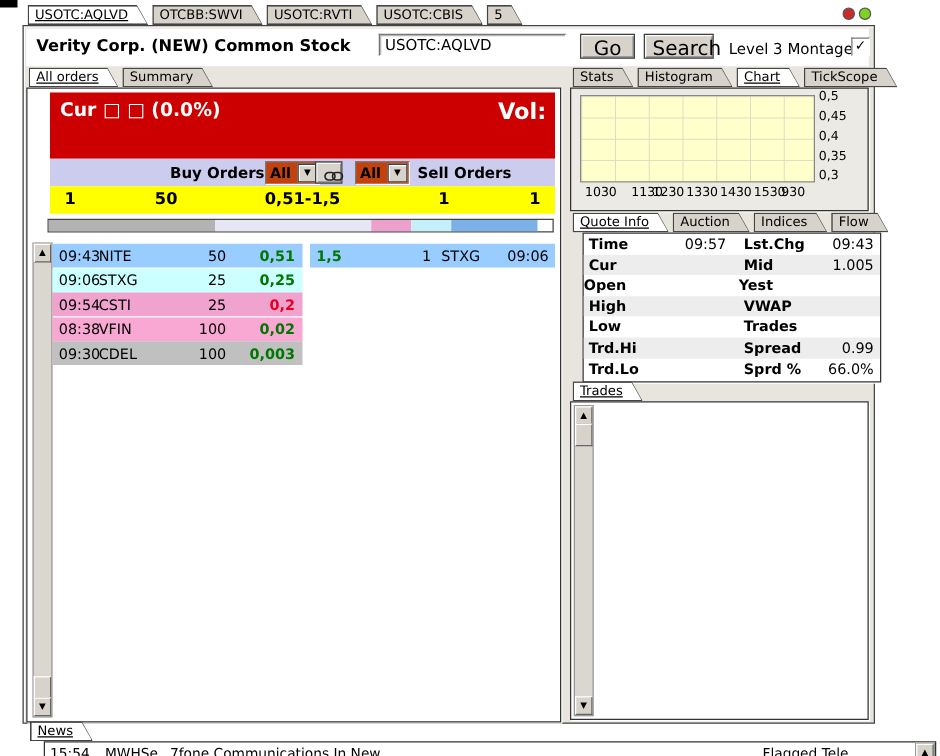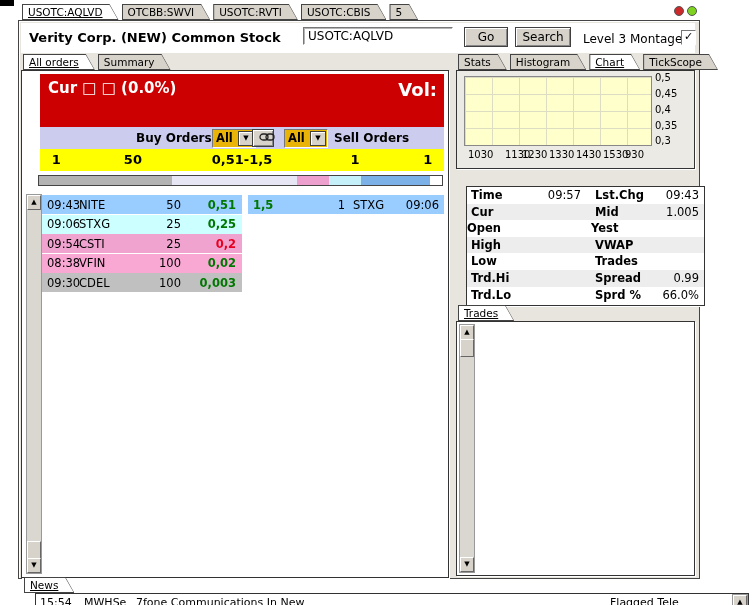--- a/index.html
+++ b/index.html
@@ -16,34 +16,34 @@
   
   #mainwin{position:absolute;left:18px;top:20px;width:680px;height:557px;background:#e8e5de;
            border:1px solid #444;box-shadow:inset 1px 1px 0 #fff;}
   .dot{position:absolute;width:8px;height:8px;border-radius:50%;border:1px solid #555;}
   
   #hdr{position:absolute;left:2px;top:2px;width:674px;height:30px;background:#fff;}
   #title{position:absolute;left:8px;top:7px;font-weight:bold;font-size:13px;}
   .tbox{position:absolute;background:#fff;border:1px solid;border-color:#777 #fff #fff #777;
         box-shadow:inset 1px 1px 0 #b5b5b5;font-size:12px;padding:1px 4px;font-family:inherit;}
   .btn{position:absolute;background:#d7d3cb;border:1px solid #404040;
-       box-shadow:inset 1px 1px 0 #fff,inset -1px -1px 0 #888;font-size:12px;text-align:center;
+       box-shadow:inset 1px 1px 0 #fff,inset -1px -1px 0 #888;font-size:16px;text-align:center;
        font-family:inherit;cursor:pointer;}
   #montage-lbl{position:absolute;left:562px;top:9px;font-size:12px;}
   #montage-cb{position:absolute;left:660px;top:7px;width:13px;height:13px;background:#fff;
               border:1px solid;border-color:#777 #fff #fff #777;text-align:center;line-height:12px;font-size:11px;cursor:pointer;}
   
   .panel{position:absolute;background:#fff;border:1px solid #333;box-shadow:1px 1px 0 #fff;}
   
   #banner{position:absolute;left:18px;top:3px;width:404px;height:53px;color:#fff;}
   #banner .cur{position:absolute;left:8px;top:5px;font-weight:bold;font-size:15px;}
   #banner .vol{position:absolute;right:7px;top:5px;font-weight:bold;font-size:18px;}
   #filterrow{position:absolute;left:18px;top:56px;width:404px;height:22px;background:#ccccee;}
   .flbl{position:absolute;top:4px;font-weight:bold;font-size:12px;}
-  .dd{position:absolute;top:2px;width:42px;height:17px;background:#eab308;border:1px solid;border-color:#777 #fff #fff #777;cursor:pointer;}
+  .dd{position:absolute;top:2px;width:42px;height:17px;background:#c2410c;border:1px solid;border-color:#777 #fff #fff #777;cursor:pointer;}
   .dd .ddval{position:absolute;left:3px;top:1px;font-size:11.5px;font-weight:bold;}
   .ddarw{position:absolute;right:1px;top:1px;width:14px;height:13px;background:#d7d3cb;
          border:1px solid #404040;box-shadow:inset 1px 1px 0 #fff;font-size:7px;line-height:12px;text-align:center;}
   #linkbtn{left:212px;top:2px;width:22px;height:18px;}
   #yellowrow{position:absolute;left:18px;top:78px;width:404px;height:22px;background:#ffff00;font-weight:bold;font-size:13px;}
   #yellowrow span{position:absolute;top:3px;transform:translateX(-50%);}
   #depthbar{position:absolute;left:16px;top:104px;width:403px;height:9px;border:1px solid #444;
             display:flex;background:#fff;}
   #depthbar i{display:block;height:100%;}
   
@@ -265,20 +265,42 @@
       <span class="ylab" style="top:64px;">0,3</span>
       <span class="xlab" style="left:11px;">1030</span>
       <span class="xlab" style="left:38px;margin-left:10px;">1130</span>
       <span class="xlab" style="left:65px;">1230</span>
       <span class="xlab" style="left:92px;">1330</span>
       <span class="xlab" style="left:119px;">1430</span>
       <span class="xlab" style="left:146px;">1530</span>
       <span class="xlab" style="left:168px;">930</span>
     </div>
 
+    <div class="tabrow" style="left:439px;top:149px;">
+      <div class="tab active">
+          <i class="tabshape"></i>
+          <i class="tabfill"></i>
+          <span class="tablbl">Quote Info</span>
+        </div>
+      <div class="tab">
+          <i class="tabshape"></i>
+          <i class="tabfill"></i>
+          <span class="tablbl">Auction</span>
+        </div>
+      <div class="tab">
+          <i class="tabshape"></i>
+          <i class="tabfill"></i>
+          <span class="tablbl">Indices</span>
+        </div>
+      <div class="tab">
+          <i class="tabshape"></i>
+          <i class="tabfill"></i>
+          <span class="tablbl">Flow</span>
+        </div>
+    </div>
 
     <div class="panel" style="left:447px;top:165px;width:237px;height:118px;">
       <div class="qrow">
         <span class="ql ql1">Time</span>
           <span class="qv1">09:57</span>
         <span class="ql ql2">Lst.Chg</span>
           <span class="qv2">09:43</span>
       </div>
       <div class="qrow">
         <span class="ql ql1">Cur</span>

